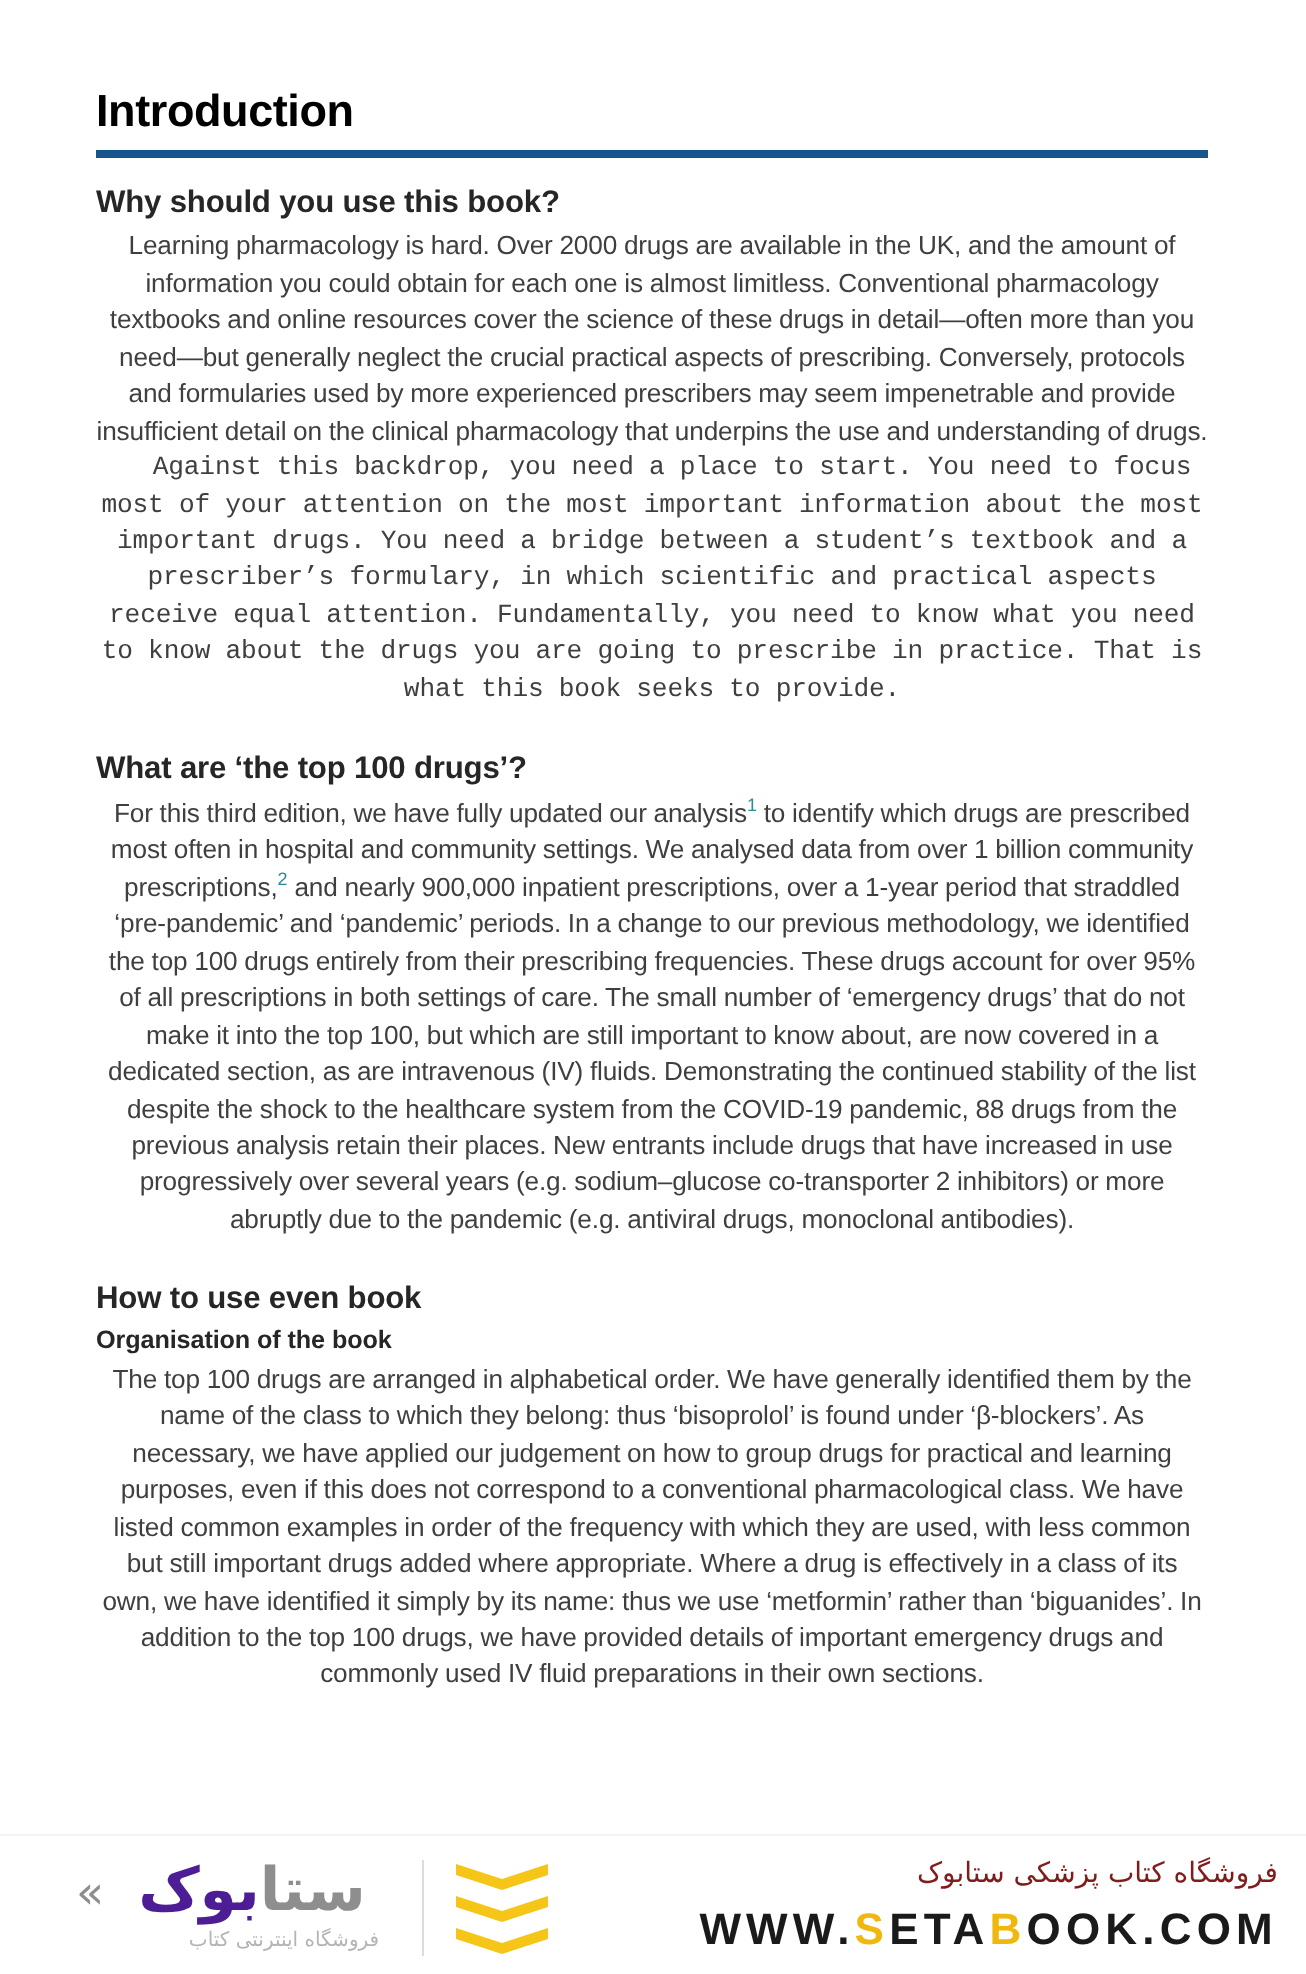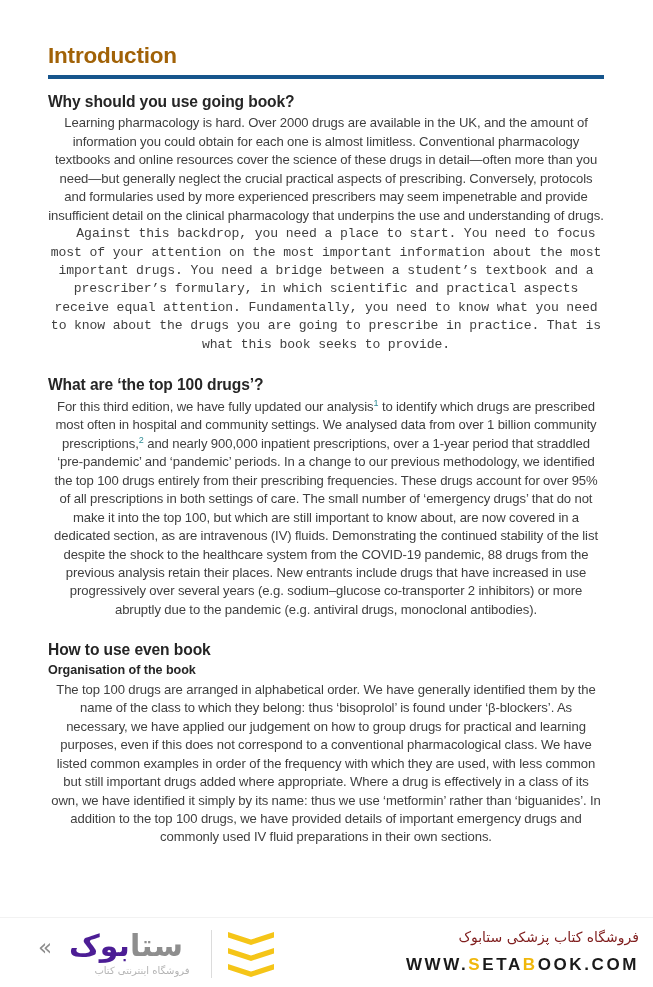--- a/index.html
+++ b/index.html
@@ -29,21 +29,21 @@
     position: absolute;
     left: 48px;
     top: 44px;
     width: 556px;
   }
 
   
   .chapter-title {
     font-size: 22.5px;
     font-weight: bold;
-    color: #a16207;
+    color: #000000;
     letter-spacing: -0.2px;
     line-height: 1.05;
     margin: 0 0 0 0;
     padding: 0;
   }
   .title-rule {
     width: 556px;
     height: 4px;
     background: #16558c;
     margin: 7px 0 14px 0;
@@ -195,42 +195,42 @@
     direction: rtl;
     font-family: "DejaVu Sans", sans-serif;
     font-size: 14px;
     color: #7f1d1d;
     line-height: 22px;
     white-space: nowrap;
     text-align: right;
   }
   .footer-url {
     font-family: "Liberation Sans", sans-serif;
-    font-size: 17px;
+    font-size: 22px;
     font-weight: bold;
     letter-spacing: 2.6px;
     color: #1a1a1a;
     line-height: 30px;
     white-space: nowrap;
     text-align: right;
     margin-top: 2px;
   }
   .footer-url .gold { color: #f0b70c; }
 </style>
 </head>
 <body>
 
 <div class="page">
 
   <div class="content">
 
     <h1 class="chapter-title">Introduction</h1>
     <div class="title-rule"></div>
 
-    <h2 class="section-head">Why should you use going book?</h2>
+    <h2 class="section-head">Why should you use this book?</h2>
 
     <p class="body">Learning pharmacology is hard. Over 2000 drugs are available in the UK, and the amount of information you could obtain for each one is almost limitless. Conventional pharmacology textbooks and online resources cover the science of these drugs in detail—often more than you need—but generally neglect the crucial practical aspects of prescribing. Conversely, protocols and formularies used by more experienced prescribers may seem impenetrable and provide insufficient detail on the clinical pharmacology that underpins the use and understanding of drugs.</p>
 
     <p class="body indent">Against this backdrop, you need a place to start. You need to focus most of your attention on the most important information about the most important drugs. You need a bridge between a student’s textbook and a prescriber’s formulary, in which scientific and practical aspects receive equal attention. Fundamentally, you need to know what you need to know about the drugs you are going to prescribe in practice. That is what this book seeks to provide.</p>
 
     <h2 class="section-head spaced">What are ‘the top 100 drugs’?</h2>
 
     <p class="body"><span>For this third edition, we have fully updated our analysis</span><sup class="ref">1</sup><span> to identify which drugs are prescribed most often in hospital and community settings. We analysed data from over 1 billion community prescriptions,</span><sup class="ref">2</sup><span> and nearly 900,000 inpatient prescriptions, over a 1-year period that straddled ‘pre-pandemic’ and ‘pandemic’ periods. In a change to our previous methodology, we identified the top 100 drugs entirely from their prescribing frequencies. These drugs account for over 95% of all prescriptions in both settings of care. The small number of ‘emergency drugs’ that do not make it into the top 100, but which are still important to know about, are now covered in a dedicated section, as are intravenous (IV) fluids. Demonstrating the continued stability of the list despite the shock to the healthcare system from the COVID-19 pandemic, 88 drugs from the previous analysis retain their places. New entrants include drugs that have increased in use progressively over several years (e.g. sodium–glucose co-transporter 2 inhibitors) or more abruptly due to the pandemic (e.g. antiviral drugs, monoclonal antibodies).</span></p>
 
     <h2 class="section-head spaced">How to use even book</h2>

